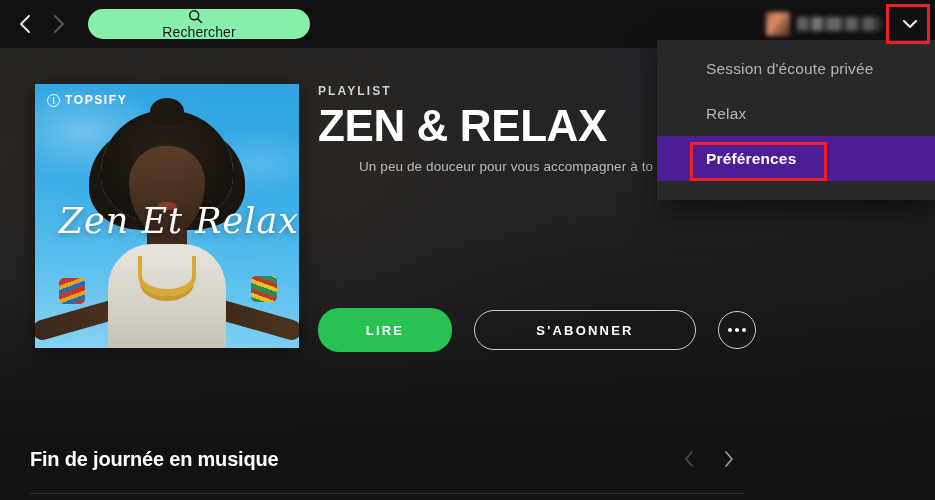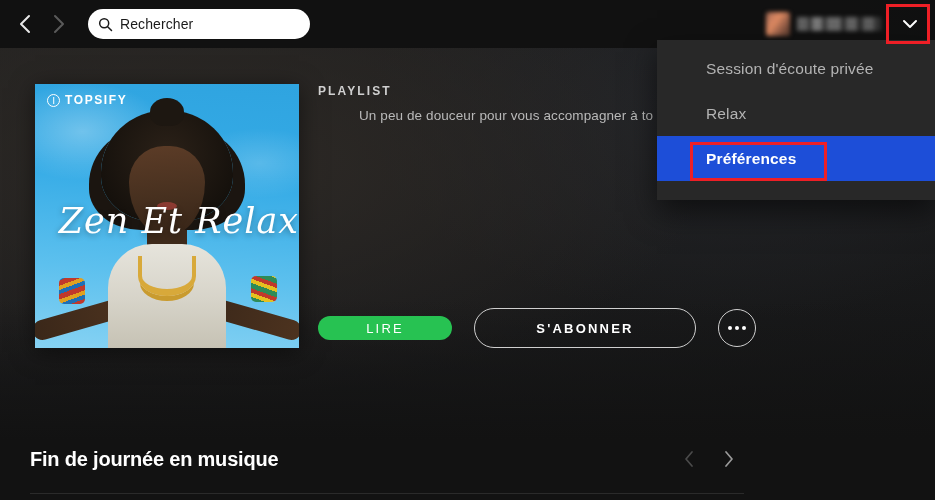--- a/index.html
+++ b/index.html
@@ -44,25 +44,26 @@
     display: flex; align-items: center; justify-content: center;
     cursor: pointer;
   }
   .nav-arrow svg { display: block; }
   .nav-arrow.enabled svg { stroke: #e8e8e8; }
   .nav-arrow.disabled svg { stroke: #5a5a5a; }
 
   .search-box {
     margin-left: 12px;
     width: 222px; height: 30px;
-    background: #ffffff;
+    background: #86efac;
     border-radius: 16px;
     display: flex; align-items: center;
     padding: 0 10px;
     cursor: text;
+    flex-direction: column;
   }
   .search-icon { flex: 0 0 auto; margin-right: 7px; display: flex; }
   .search-text {
     font-size: 14px; color: #1a1a1a;
     letter-spacing: 0.1px;
     font-family: "Liberation Sans", sans-serif;
   }
 
   .user-area {
     margin-left: auto;
@@ -118,21 +119,21 @@
     height: 45px;
     display: flex; align-items: center;
     padding-left: 49px;
     font-size: 15.5px;
     color: #b3b3b3;
     letter-spacing: 0.15px;
     cursor: pointer;
     white-space: nowrap;
   }
   .menu-item.highlighted {
-    background: #1d4ed8;
+    background: #4c1d95;
     color: #ffffff;
     font-weight: bold;
   }
 
   
   .cover {
     position: absolute;
     left: 35px; top: 84px;
     width: 264px; height: 264px;
     background: #0b0b0b;
@@ -275,25 +276,25 @@
     margin-left: 41px;
   }
 
   .actions {
     position: absolute;
     left: 318px; top: 308px;
     display: flex; align-items: center;
     z-index: 12;
   }
   .btn-play {
-    width: 134px; height: 24px;
+    width: 134px; height: 44px;
     background: #27c252;
     border: none; border-radius: 21px;
     color: #ffffff;
-    font-size: 13px; font-weight: normal;
+    font-size: 13px; font-weight: bold;
     letter-spacing: 2.2px;
     cursor: pointer;
     font-family: "Liberation Sans", sans-serif;
   }
   .btn-follow {
     margin-left: 22px;
     width: 222px; height: 40px;
     background: transparent;
     border: 1px solid #cfcfcf;
     border-radius: 21px;
@@ -417,20 +418,21 @@
     </div>
     <div class="topsify">
       <span class="topsify-mark"></span>
       <span class="topsify-word">TOPSIFY</span>
     </div>
     <div class="cover-script">Zen Et Relax</div>
   </div>
 
   <div class="meta">
     <div class="kicker">PLAYLIST</div>
+    <div class="title">ZEN &amp; RELAX</div>
     <div class="subtitle">Un peu de douceur pour vous accompagner à to</div>
   </div>
 
   <div class="actions">
     <button class="btn-play">LIRE</button>
     <button class="btn-follow">S'ABONNER</button>
     <div class="btn-more">
       <span class="dot"></span>
       <span class="dot"></span>
       <span class="dot"></span>

